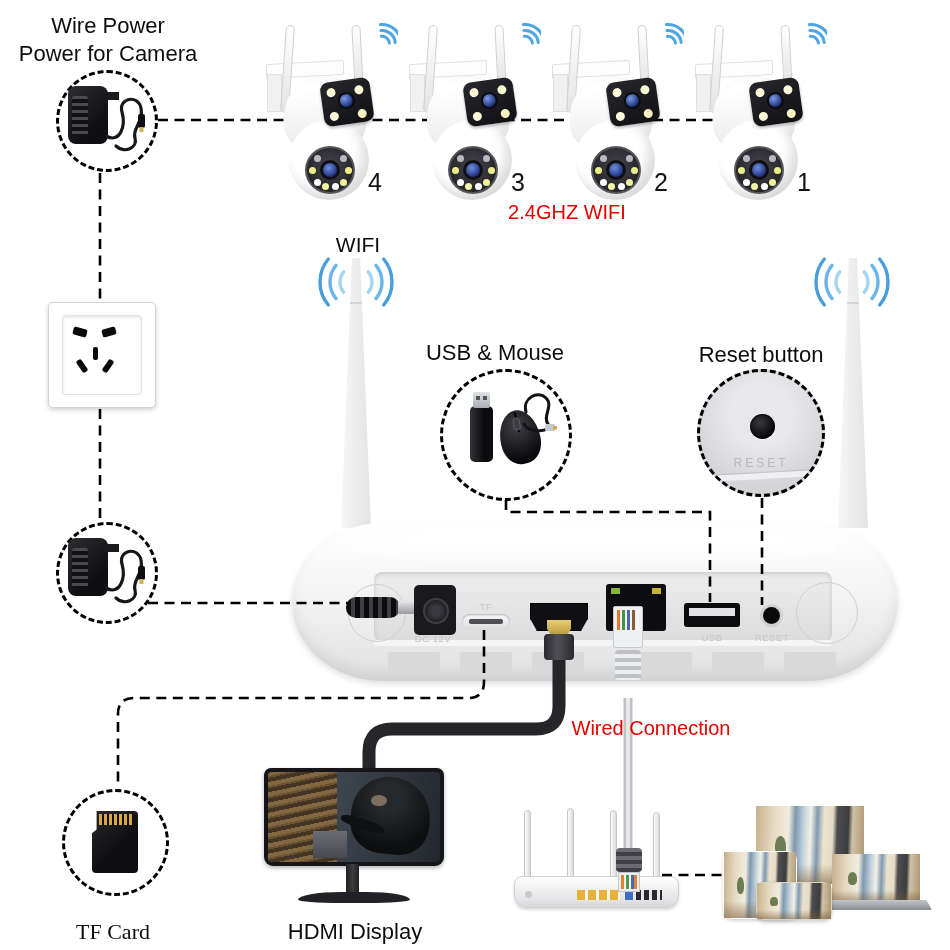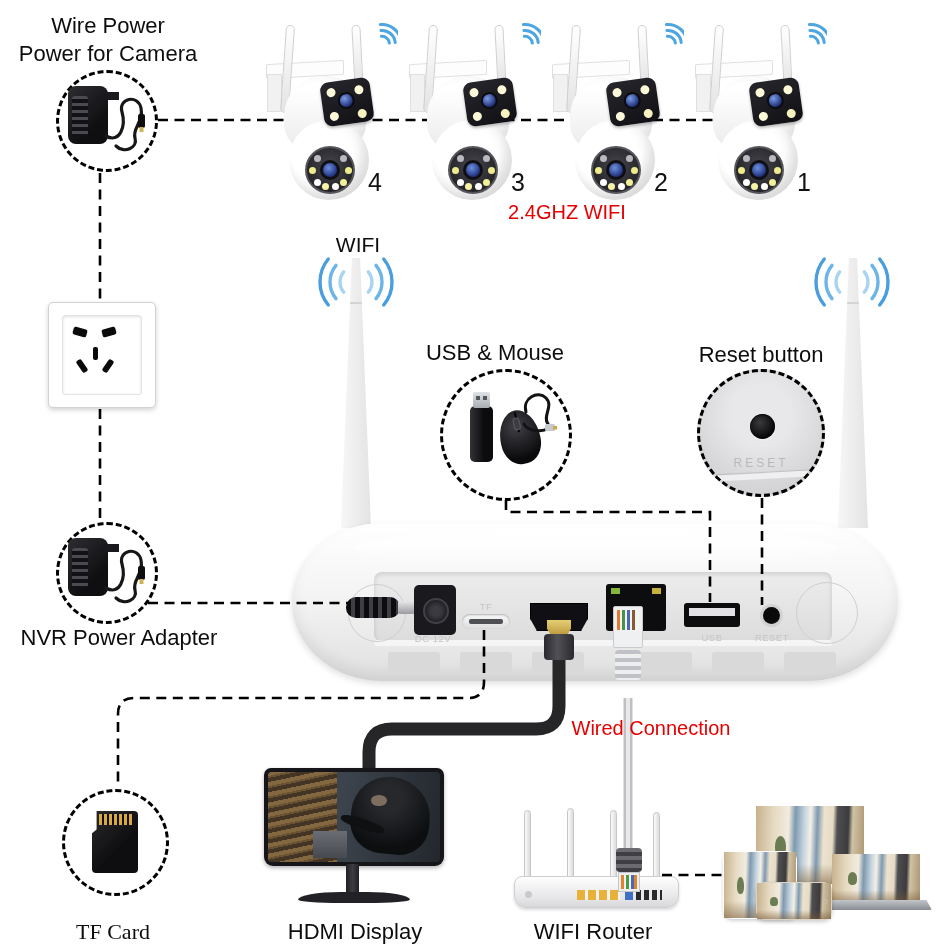--- a/index.html
+++ b/index.html
@@ -275,21 +275,20 @@
   <div class="adapter" id="adapter2">
     <div class="ad-body"></div>
     <div class="ad-ribs"></div>
     <div class="ad-prong"></div>
     <svg class="ad-cable" viewBox="0 0 58 84">
       <path d="M8,58 C22,66 28,48 24,34 C20,20 40,16 43,30 C46,44 34,50 37,60 C40,70 26,76 18,68" stroke="#17171a" stroke-width="3.2" fill="none" stroke-linecap="round"></path>
       <rect x="40" y="36" width="7" height="14" rx="2" fill="#0e0e10"></rect>
       <rect x="41.5" y="49" width="4" height="5" fill="#cdb457"></rect>
     </svg>
   </div>
-  <div class="lbl" id="lblNvrPower">NVR Power Adapter</div>
 
   <div class="camera cam-a">
     <div class="cam-bracket"></div>
     <div class="cam-bracket-arm"></div>
     <div class="cam-ant cam-ant-l"></div>
     <div class="cam-ant cam-ant-r"></div>
     <div class="cam-body"></div>
     <div class="cam-sphere">
       <div class="cam-face">
         <i class="dome-leds"></i>
@@ -520,21 +519,20 @@
     <div class="rt-ant" id="ra2"></div>
     <div class="rt-ant" id="ra3"></div>
     <div class="rt-ant" id="ra4"></div>
     <div class="rt-body">
       <div class="rt-hole"></div>
       <div class="rt-ports"></div>
       <div class="rt-wan"></div>
       <div class="rt-bits"></div>
     </div>
   </div>
-  <div class="lbl" id="lblRouter">WIFI Router</div>
 
   <div id="remote">
     <div class="tv">
         <div class="room"></div>
       </div>
     <div class="tv-neck"></div>
     <div class="tv-base"></div>
     <div class="tablet">
         <div class="room"></div>
       </div>

